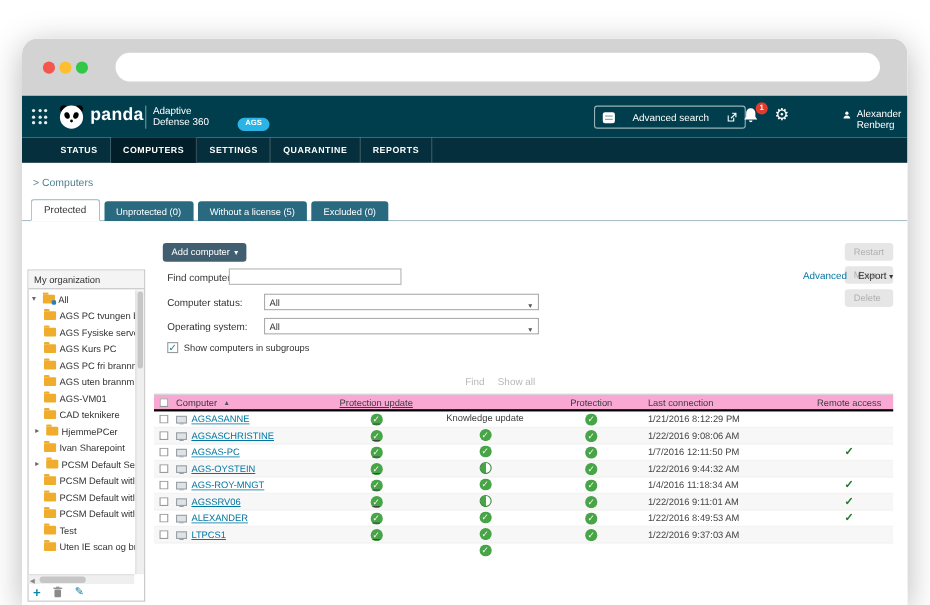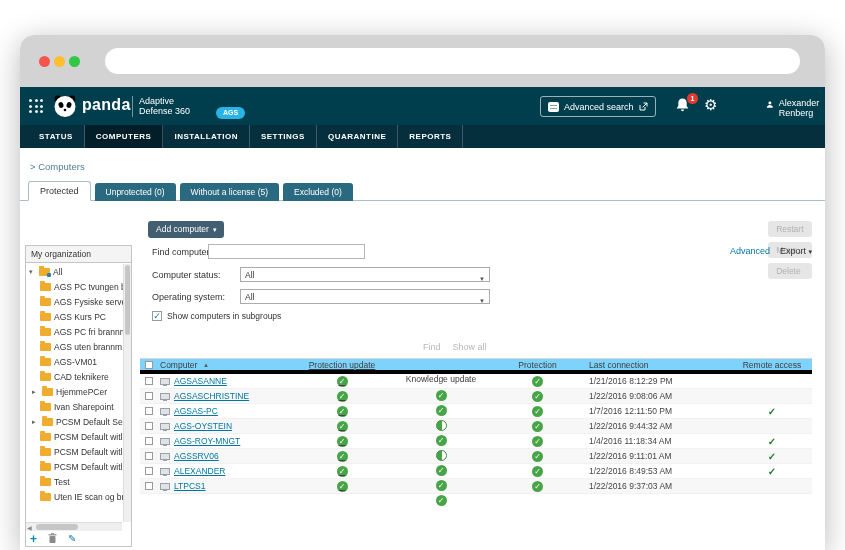--- a/index.html
+++ b/index.html
@@ -17,31 +17,31 @@
   .app{position:absolute;left:0;top:52px;right:0;bottom:0;background:#fff;}
   .app-header{position:absolute;left:0;top:0;right:0;height:38px;background:#003e4d;}
   .grid-icon{position:absolute;left:9px;top:12px;width:15px;height:15px;display:grid;grid-template-columns:repeat(3,1fr);gap:2px;}
   .grid-icon i{width:3px;height:3px;border-radius:50%;background:rgba(255,255,255,.9);}
   .logo{position:absolute;left:32px;top:6px;}
   .brand{position:absolute;left:62px;top:9px;font-size:16px;font-weight:bold;color:#fff;letter-spacing:.3px;}
   .brand-divider{position:absolute;left:112px;top:9px;width:1px;height:21px;background:rgba(255,255,255,.45);}
   .product{position:absolute;left:119px;top:9px;font-size:9px;line-height:10px;color:#fff;}
   .badge{position:absolute;left:196px;top:20px;height:12px;padding:0 7px;background:#29b3e6;border-radius:6px;
          color:#fff;font-size:7px;font-weight:bold;line-height:12px;}
-  .adv-search{position:absolute;left:520px;top:9px;height:21px;display:flex;align-items:center;gap:5px;
+  .adv-search{position:absolute;left:520px;top:9px;height:21px;display:flex;align-items:center;gap:16px;
               border:1px solid rgba(255,255,255,.6);border-radius:3px;padding:0 7px;color:#fff;font-size:9px;cursor:pointer;}
   .lt-icon{width:11px;height:10px;background:#fff;border-radius:2px;position:relative;}
   .lt-icon:after{content:"";position:absolute;left:2px;top:3px;width:7px;height:1px;background:#7fa3b2;box-shadow:0 3px 0 #7fa3b2;}
   .bell-wrap{position:absolute;left:655px;top:10px;width:20px;height:20px;cursor:pointer;}
   .notif-badge{position:absolute;right:-3px;top:-4px;min-width:11px;height:11px;padding:0 2px;background:#e23b2e;
                border-radius:6px;color:#fff;font-size:7px;line-height:11px;text-align:center;font-weight:bold;}
   .gear{position:absolute;left:684px;top:8px;font-size:15px;color:#fff;cursor:pointer;line-height:20px;}
   .user{position:absolute;left:746px;top:11px;display:flex;gap:5px;color:#fff;font-size:9px;cursor:pointer;}
   
-  .nav{position:absolute;left:0;top:38px;right:0;height:23px;background:#052f3c;display:flex;padding-left:8px;}
+  .nav{position:absolute;left:0;top:38px;right:0;height:23px;background:#052f3c;display:flex;padding-left:24px;}
   .nav-item{line-height:23px;padding:0 11px;color:#fff;font-size:8px;font-weight:bold;letter-spacing:.5px;
             border-right:1px solid rgba(255,255,255,.22);cursor:pointer;}
   .nav-item.active{background:#021f29;}
   
   .breadcrumb{position:absolute;left:10px;top:74px;font-size:9.5px;color:#4e7e92;}
   .tab-line{position:absolute;left:0;top:113px;right:0;height:1px;background:#a9bfca;z-index:0;}
   .tabs{position:absolute;left:8px;top:94px;height:20px;display:flex;align-items:flex-end;gap:4px;z-index:1;}
   .tab{height:18px;padding:0 11px;background:#2a6a80;color:#fff;font-size:8.5px;line-height:18px;
        border-radius:3px 3px 0 0;cursor:pointer;z-index:1;}
   .tab.active{height:20px;background:#fff;color:#333;border:1px solid #a9bfca;border-bottom:1px solid #fff;
@@ -60,21 +60,21 @@
   .link-exp{color:#333;cursor:pointer;}
   .link-exp .caret{font-size:7px;}
   .select{position:absolute;left:220px;width:250px;height:15px;border:1px solid #ababab;background:#fff;
           font-size:8.5px;line-height:14px;padding:0 4px;cursor:pointer;}
   .select .caret{position:absolute;right:4px;top:4px;font-size:6px;color:#555;}
   .subgroups{position:absolute;left:132px;top:224px;display:flex;align-items:center;gap:5px;font-size:8.5px;cursor:pointer;}
   .checkbox{width:10px;height:10px;border:1px solid #999;background:#fff;font-size:9px;line-height:9px;color:#0b7aa3;text-align:center;}
   .findshow{position:absolute;left:403px;top:255px;display:flex;gap:12px;font-size:9px;color:#b8b8b8;}
   
   .table{position:absolute;left:120px;right:13px;top:271px;}
-  .thead{display:flex;height:16px;background:#7dd3fc;border-top:1px solid #d8d8d8;border-bottom:4px solid #000000;
+  .thead{display:flex;height:16px;background:#f9a8d4;border-top:1px solid #d8d8d8;border-bottom:2px solid #000000;
          align-items:center;font-size:8.5px;color:#3c3c3c;}
   .trow{display:flex;height:15px;align-items:center;font-size:8.5px;color:#444;border-bottom:1px solid #f1f1f1;}
   .trow.alt{background:#f7f7f7;}
   .c{flex:none;display:flex;align-items:center;overflow:hidden;}
   .c0{width:18px;justify-content:center;} .c1{width:134px;gap:4px;padding-left:2px;}
   .c2{width:100px;justify-content:center;text-decoration:underline;} .c3{width:98px;justify-content:center;margin-top:28px;}
   .c4{width:95px;justify-content:center;} .c5{width:147px;padding-left:4px;} .c6{width:80px;justify-content:center;}
   .sort{font-size:7px;margin-left:3px;color:#555;}
   .cb{width:8px;height:8px;border:1px solid #9a9a9a;background:#fff;display:inline-block;cursor:pointer;}
   .pc-icon{width:10px;height:7px;border:1px solid #9aa0a6;background:#dfe3e6;position:relative;flex:none;}
@@ -177,21 +177,20 @@
             <circle cx="6.5" cy="3.8" r="2.5" fill="#fff"></circle>
             <path d="M1.3 12c.4-3 2.4-4.6 5.2-4.6s4.8 1.6 5.2 4.6z" fill="#fff"></path>
           </svg>
           <span>Alexander Renberg</span>
         </div>
       </div>
 
       <div class="nav">
         <div class="nav-item">STATUS</div>
         <div class="nav-item active">COMPUTERS</div>
-        <div class="nav-item">INSTALLATION</div>
         <div class="nav-item">SETTINGS</div>
         <div class="nav-item">QUARANTINE</div>
         <div class="nav-item">REPORTS</div>
       </div>
 
       <div class="breadcrumb">&gt; Computers</div>
       <div class="tab-line"></div>
       <div class="tabs">
         <div class="tab active">Protected</div>
         <div class="tab">Unprotected (0)</div>

